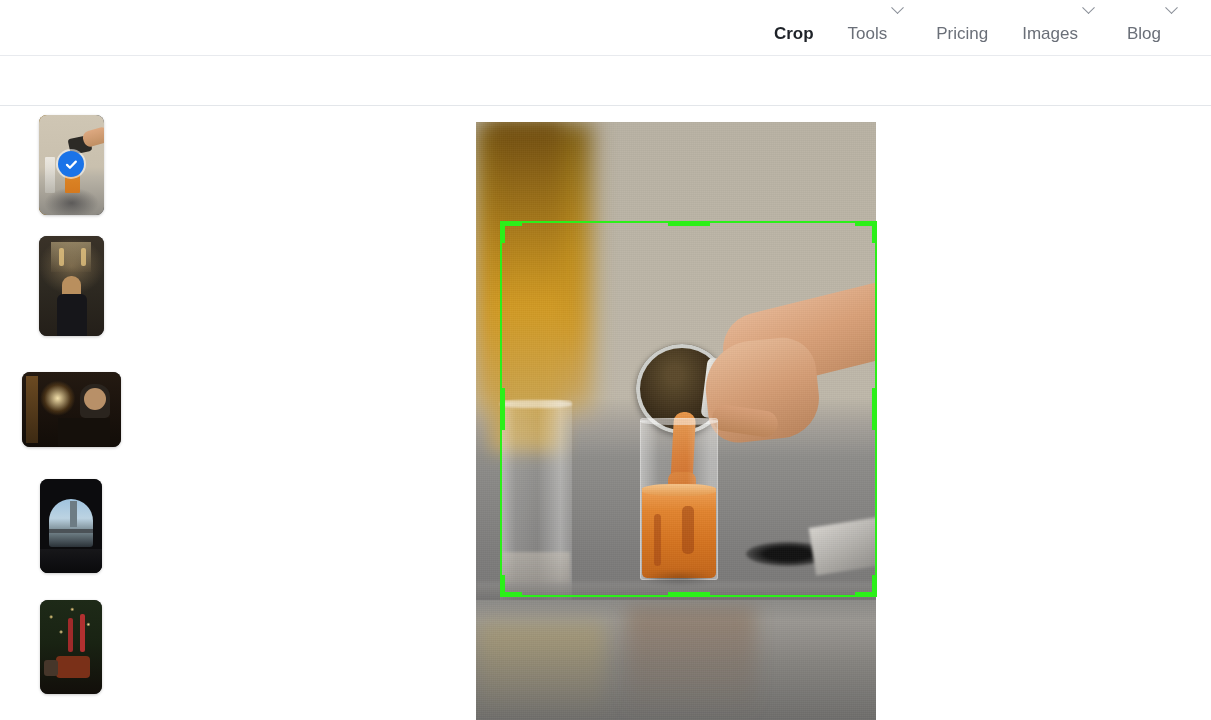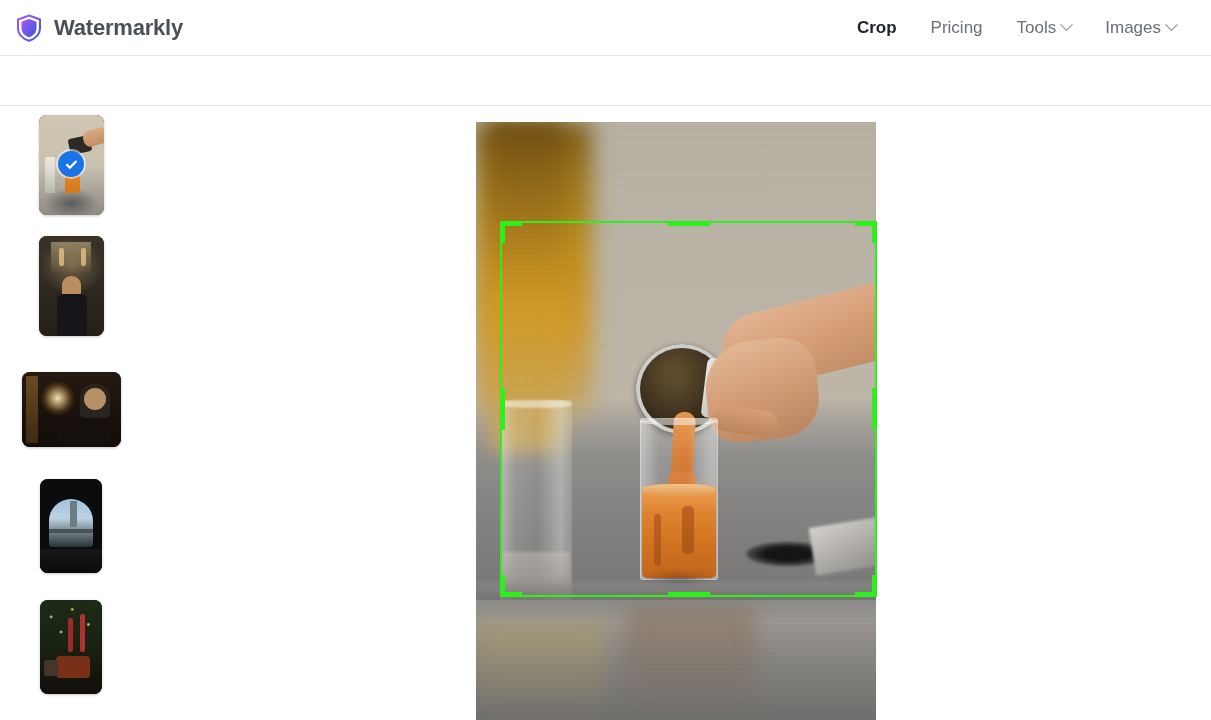--- a/index.html
+++ b/index.html
@@ -37,21 +37,21 @@
   }
   .nav {
     margin-left: auto;
     margin-right: 18px;
     display: flex;
     align-items: center;
     gap: 0px;
   }
   .nav-item {
     display: flex;
-    align-items: center;
+    align-items: flex-start;
     gap: 6px;
     padding: 0 17px;
     font-size: 17px;
     color: #6a6f78;
     cursor: pointer;
     height: 44px;
     line-height: 56px;
     white-space: nowrap;
   }
   .nav-item.active {
@@ -231,49 +231,38 @@
   
   .h-t { left: 50%; top: -2px; width: 42px; height: 5px; margin-left: -21px; }
   .h-b { left: 50%; bottom: -2px; width: 42px; height: 5px; margin-left: -21px; }
   .h-l { top: 50%; left: -2px; height: 42px; width: 5px; margin-top: -21px; }
   .h-r { top: 50%; right: -2px; height: 42px; width: 5px; margin-top: -21px; }
 </style>
 </head>
 <body>
 
 <div class="header">
-  <div class="brand">
-    <span>
-      <svg class="brand-logo" viewBox="0 0 26 28">
-        <defs>
-          <linearGradient id="shg" x1="0" y1="0" x2="1" y2="1">
-            <stop offset="0%" stop-color="#a855f7"></stop>
-            <stop offset="100%" stop-color="#3b5bdb"></stop>
-          </linearGradient>
-        </defs>
-        <path d="M13 1.5 L24 5.5 V14 C24 20.5 19 25 13 26.8 C7 25 2 20.5 2 14 V5.5 Z" fill="none" stroke="url(#shg)" stroke-width="2"></path>
-        <path d="M13 5 L20.5 7.8 V14 C20.5 18.7 17 21.9 13 23.3 C9 21.9 5.5 18.7 5.5 14 V7.8 Z" fill="url(#shg)"></path>
-      </svg>
-    </span>
-    <span class="brand-name">Watermarkly</span>
-  </div>
 
   <nav class="nav">
     <div class="nav-item active">
       <span>Crop</span>
     </div>
     <div class="nav-item">
-      <span>Pricing</span>
-    </div>
-    <div class="nav-item">
       <span>Tools</span>
       <span class="caret"></span>
     </div>
     <div class="nav-item">
+      <span>Pricing</span>
+    </div>
+    <div class="nav-item">
       <span>Images</span>
+      <span class="caret"></span>
+    </div>
+    <div class="nav-item">
+      <span>Blog</span>
       <span class="caret"></span>
     </div>
   </nav>
 </div>
 
 <div class="toolbar">
 
   <button class="btn" id="add-images">Add Images</button>
 
   <button class="btn" id="clear-images">Clear Images</button>

